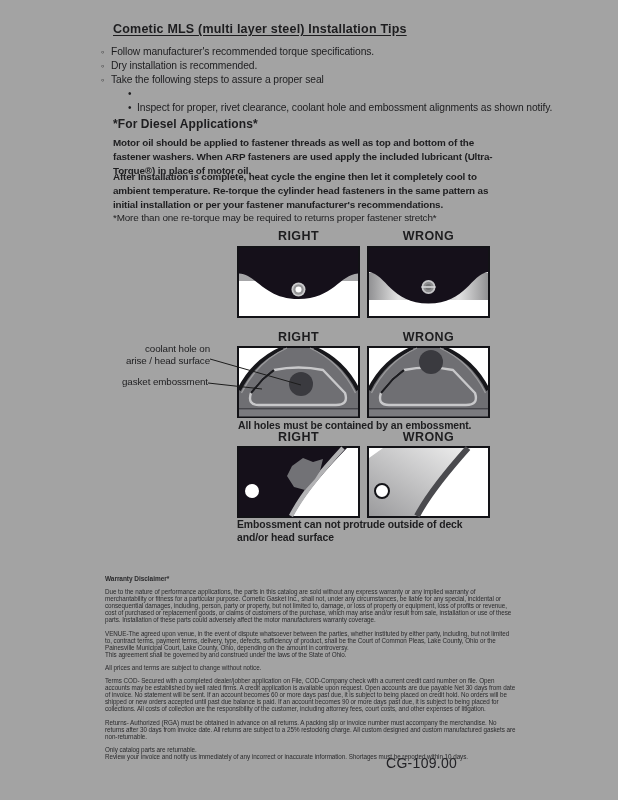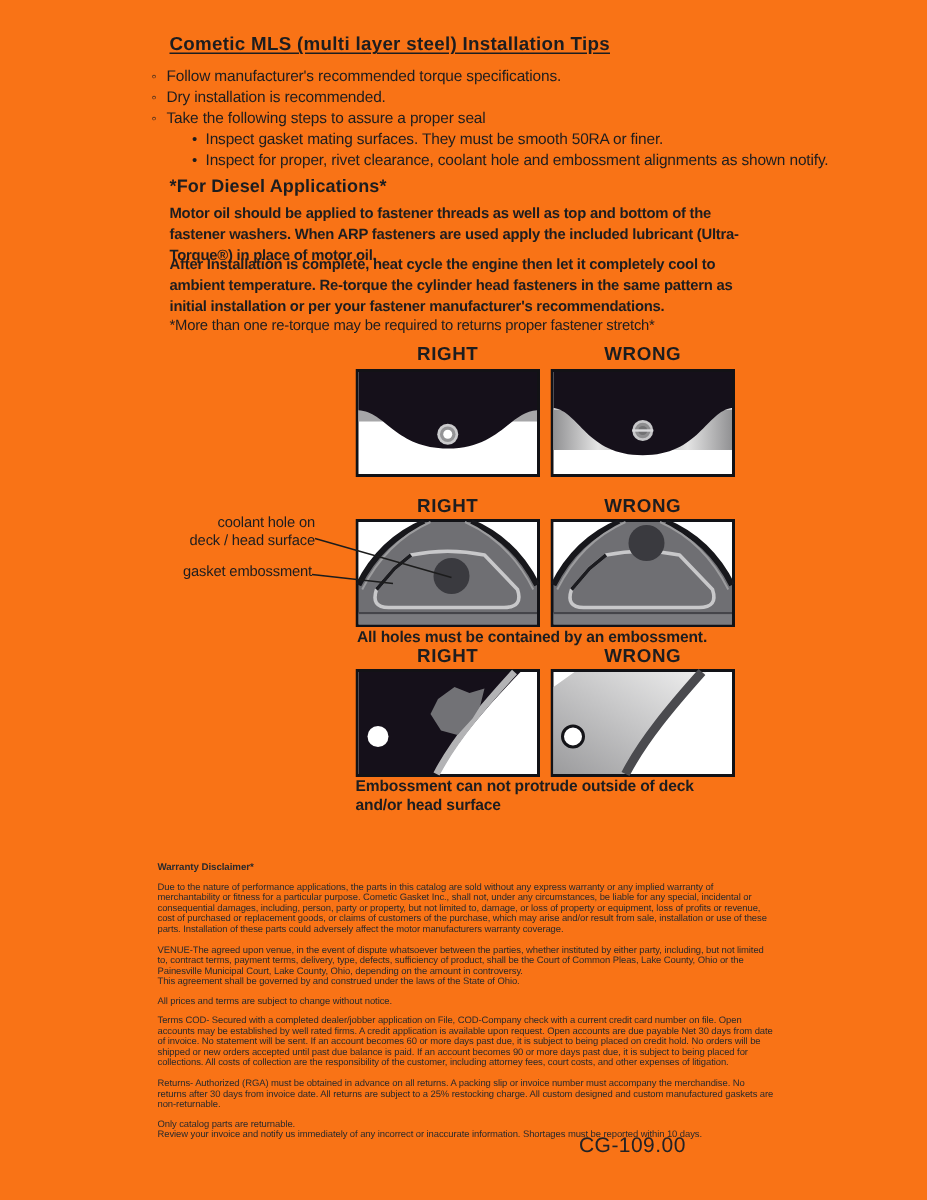--- a/index.html
+++ b/index.html
@@ -1,16 +1,16 @@
 <!DOCTYPE html>
 <html><head>
 <meta charset="utf-8">
 <style>
   html,body{margin:0;padding:0;background:#ffffff;}
-  .page{position:relative;width:618px;height:800px;background:#f97316;overflow:hidden;
+  .page{position:relative;width:618px;height:800px;background:#a3a3a3;overflow:hidden;
         font-family:"Liberation Sans",sans-serif;color:#1d1d1f;}
   .abs{position:absolute;}
 
   .title{left:113px;top:22px;font-size:12.5px;font-weight:bold;letter-spacing:.2px;
          text-decoration:underline;text-underline-offset:2px;}
 
   .tips{left:101px;top:45px;width:480px;font-size:10.3px;line-height:14px;letter-spacing:-.1px;}
   .tip{display:flex;}
   .tip .mk{flex:none;width:10px;font-size:9.5px;}
   .tip.sub{padding-left:27px;}
@@ -58,21 +58,20 @@
     <div class="tip">
       <span class="mk">◦</span>
       <span>Dry installation is recommended.</span>
     </div>
     <div class="tip">
       <span class="mk">◦</span>
       <span>Take the following steps to assure a proper seal</span>
     </div>
     <div class="tip sub">
       <span class="mk">•</span>
-      <span>Inspect gasket mating surfaces.  They must be smooth 50RA or finer.</span>
     </div>
     <div class="tip sub">
       <span class="mk">•</span>
       <span>Inspect for proper, rivet clearance, coolant hole and embossment alignments as shown notify.</span>
     </div>
   </div>
 
   <div class="abs h2">*For Diesel Applications*</div>
   <div class="abs para p1">Motor oil should be applied to fastener threads as well as top and bottom of the fastener washers. When ARP fasteners are used apply the included lubricant (Ultra-Torque®) in place of motor oil.</div>
   <div class="abs para p2">After Installation is complete, heat cycle the engine then let it completely cool to ambient temperature. Re-torque the cylinder head fasteners in the same pattern as initial installation or per your fastener manufacturer's recommendations.</div>
@@ -138,21 +137,21 @@
     <path d="M73,2 C92,10.5 107.5,25 118.5,47" stroke="#9c9c9e" stroke-width="1.3" fill="none"></path>
     <rect x="2" y="62.5" width="119" height="8" fill="#7b7b7f"></rect>
     <rect x="2" y="62" width="119" height="1.4" fill="#45454a"></rect>
     <path d="M37,24 Q61.5,19 86,24 L108,47 Q112,59 99,59 L22,59 Q10,59 14,47 L26,33 Z" fill="none" stroke="#c8c8ca" stroke-width="2.4" stroke-linejoin="round"></path>
     <path d="M37,24 L26,33 L14,47" fill="none" stroke="#1c1c20" stroke-width="2.4"></path>
     <circle cx="64" cy="16" r="12" fill="#3a3a3f"></circle>
   </svg>
 
   <div class="abs ann ann1">
     <div>coolant hole on</div>
-    <div>deck / head surface</div>
+    <div>arise / head surface</div>
   </div>
   <div class="abs ann ann2">gasket embossment</div>
 
   <svg class="abs leaders" width="105" height="40" viewBox="0 0 105 40">
     <line x1="5" y1="4" x2="96" y2="30" stroke="#1c1c1c" stroke-width="1"></line>
     <line x1="3" y1="28" x2="57" y2="34" stroke="#1c1c1c" stroke-width="1"></line>
   </svg>
 
   <div class="abs cap cap2">All holes must be contained by an embossment.</div>
 

